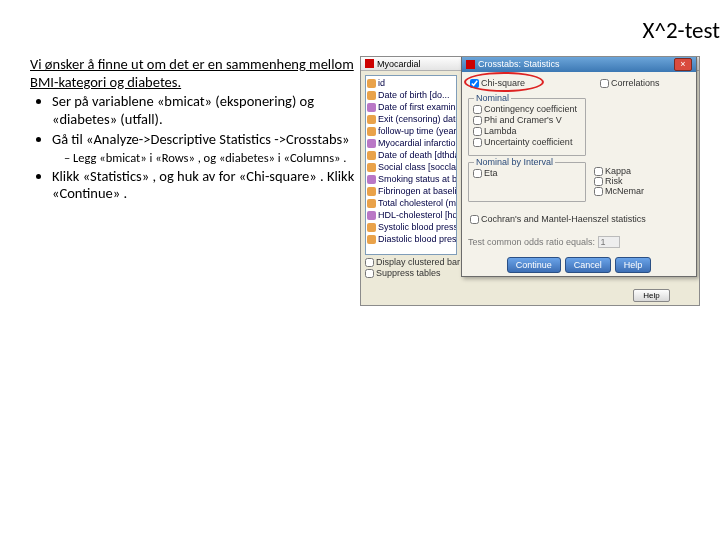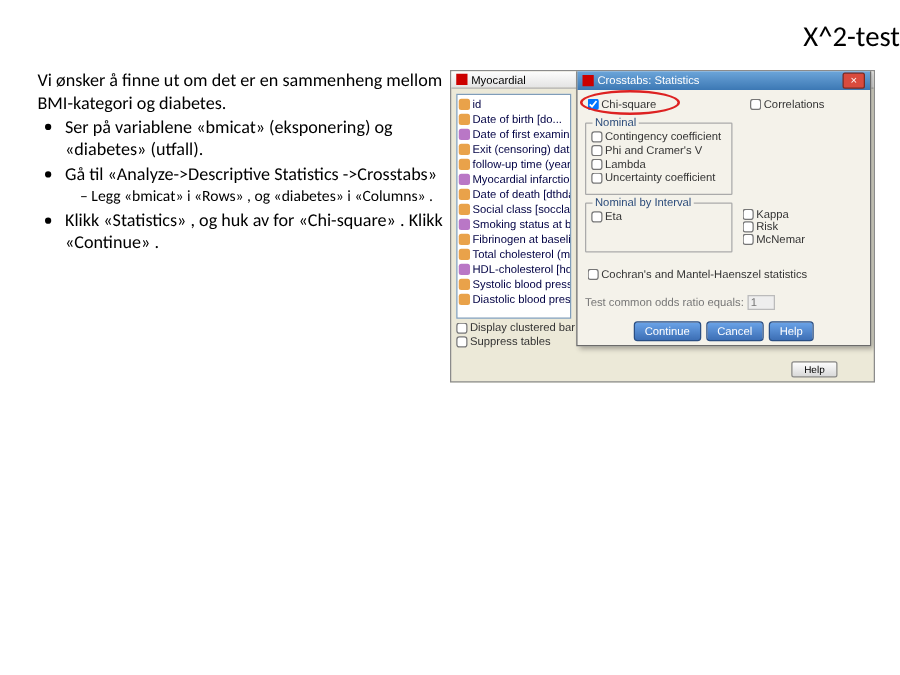--- a/index.html
+++ b/index.html
@@ -22,21 +22,21 @@
   .content {
     display: flex;
     padding: 0 10px 0 30px;
   }
   .ltext {
     width: 330px;
     font-size: 14.5px;
     line-height: 1.22;
     font-family: "Calibri", sans-serif;
   }
-  .ltext p { margin: 0 0 2px; }
+  .ltext p { margin: 0 0 2px; text-decoration: underline; }
   .ltext ul { list-style: disc; padding-left: 22px; margin: 0; }
   .ltext ul li { margin-bottom: 2px; }
   .ltext ul ul { list-style: none; padding-left: 12px; font-size: 12.5px; }
   .ltext ul ul li::before { content: "– "; }
 
   
   .shot {
     position: relative;
     width: 340px;
     height: 250px;

